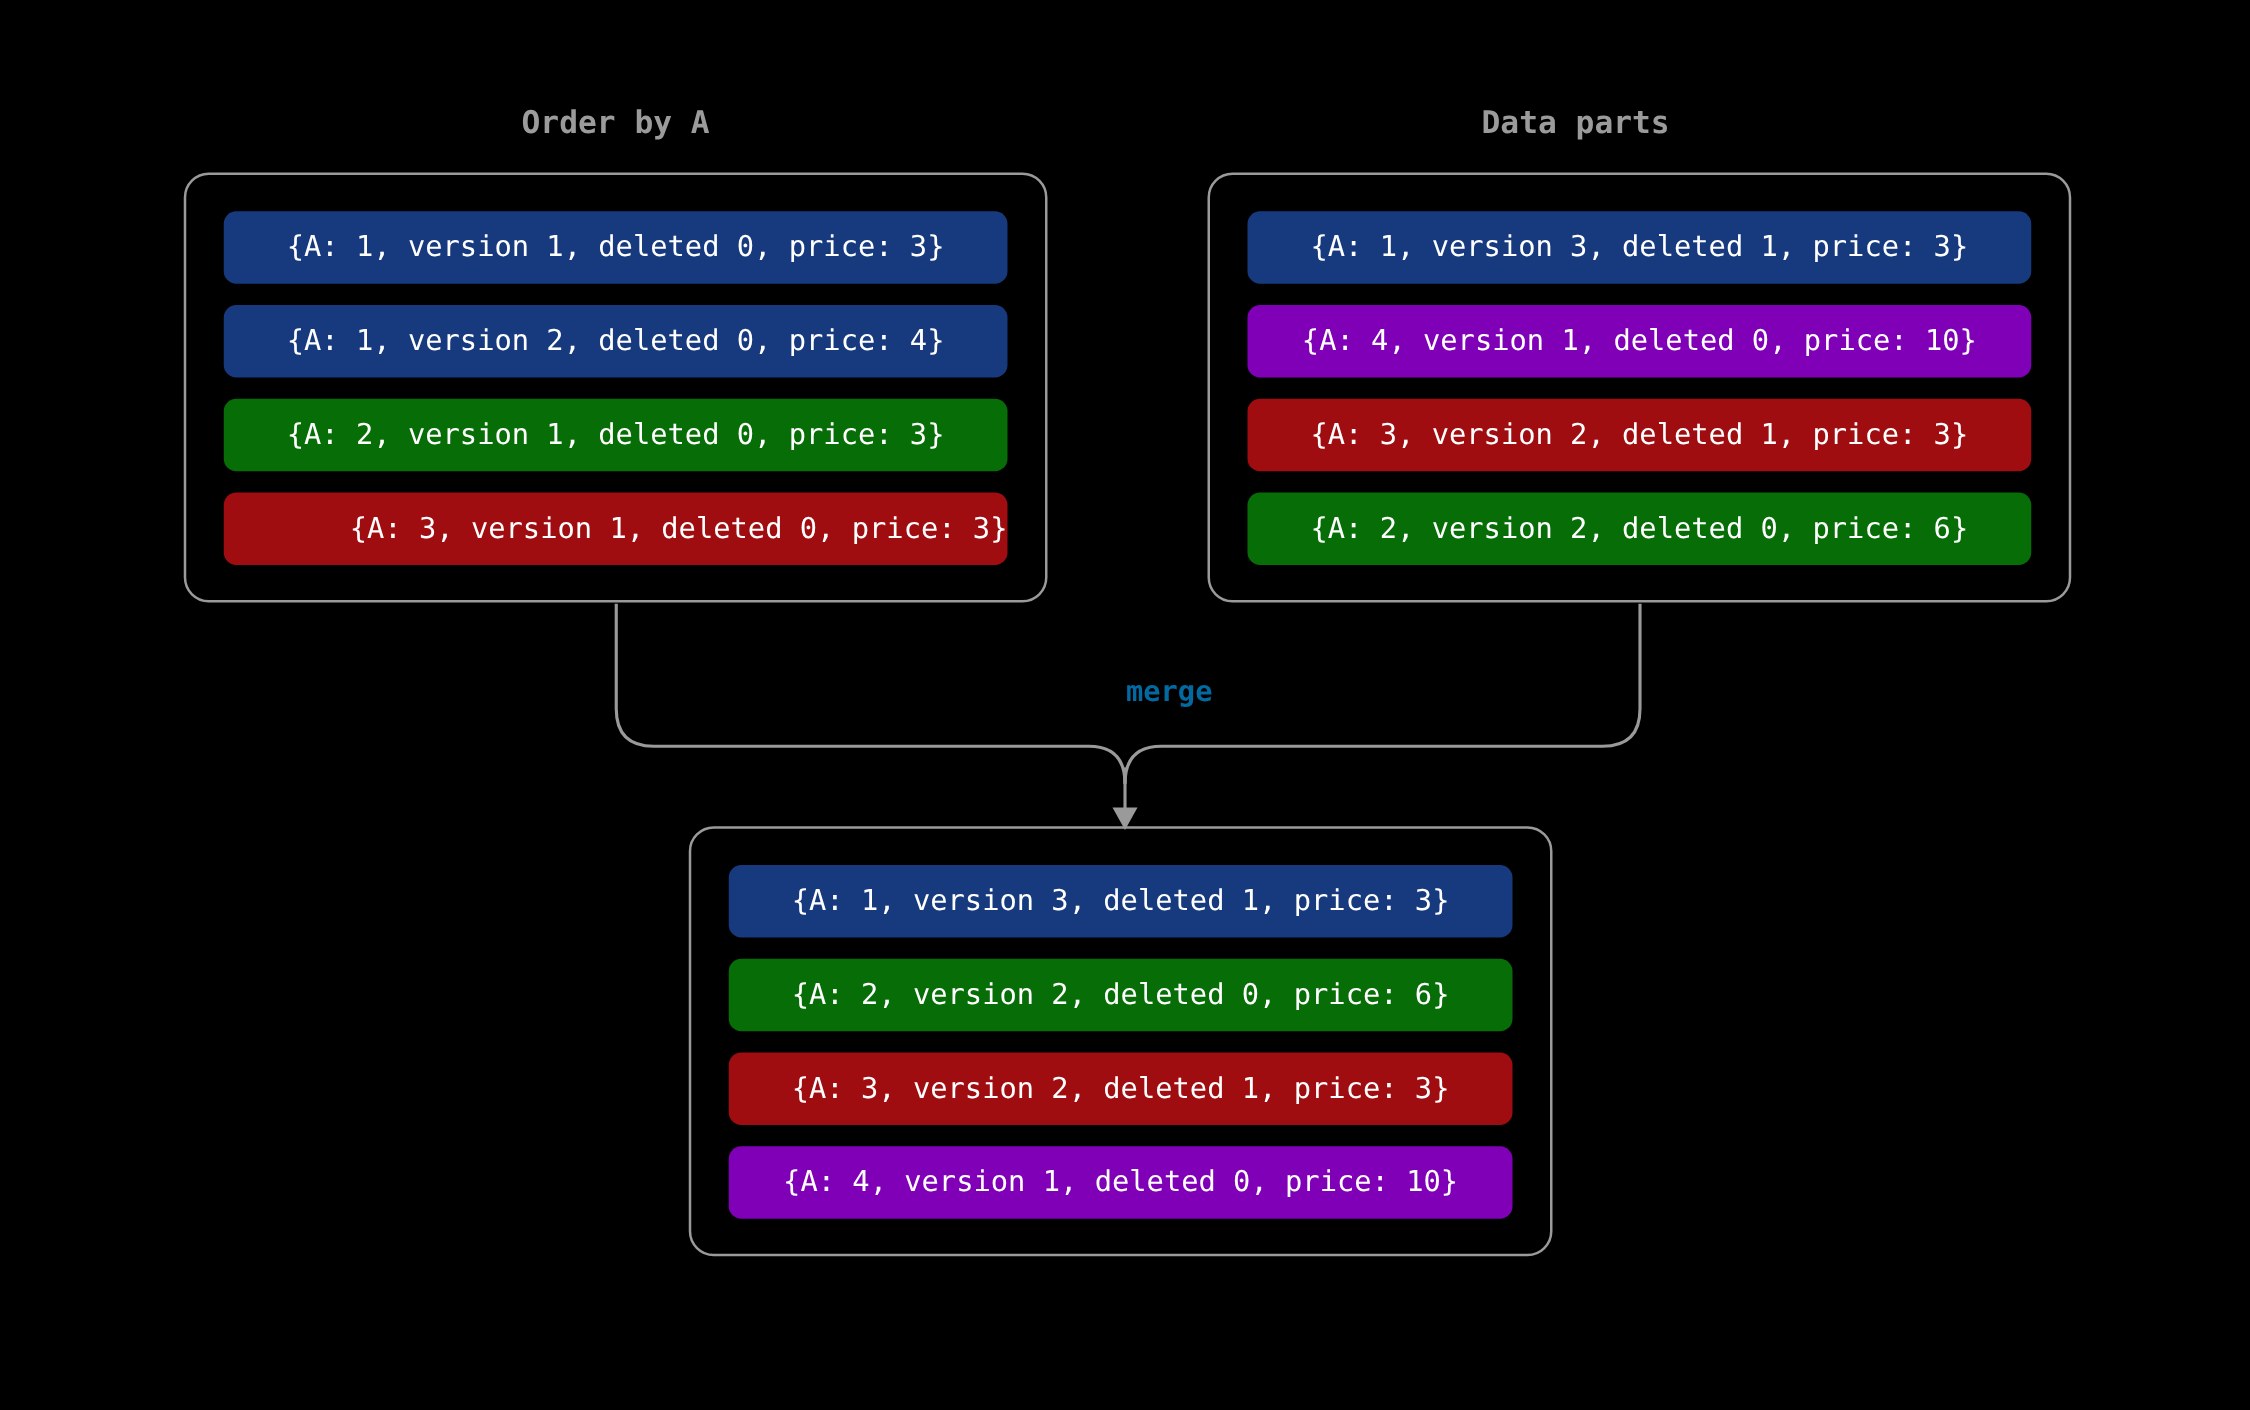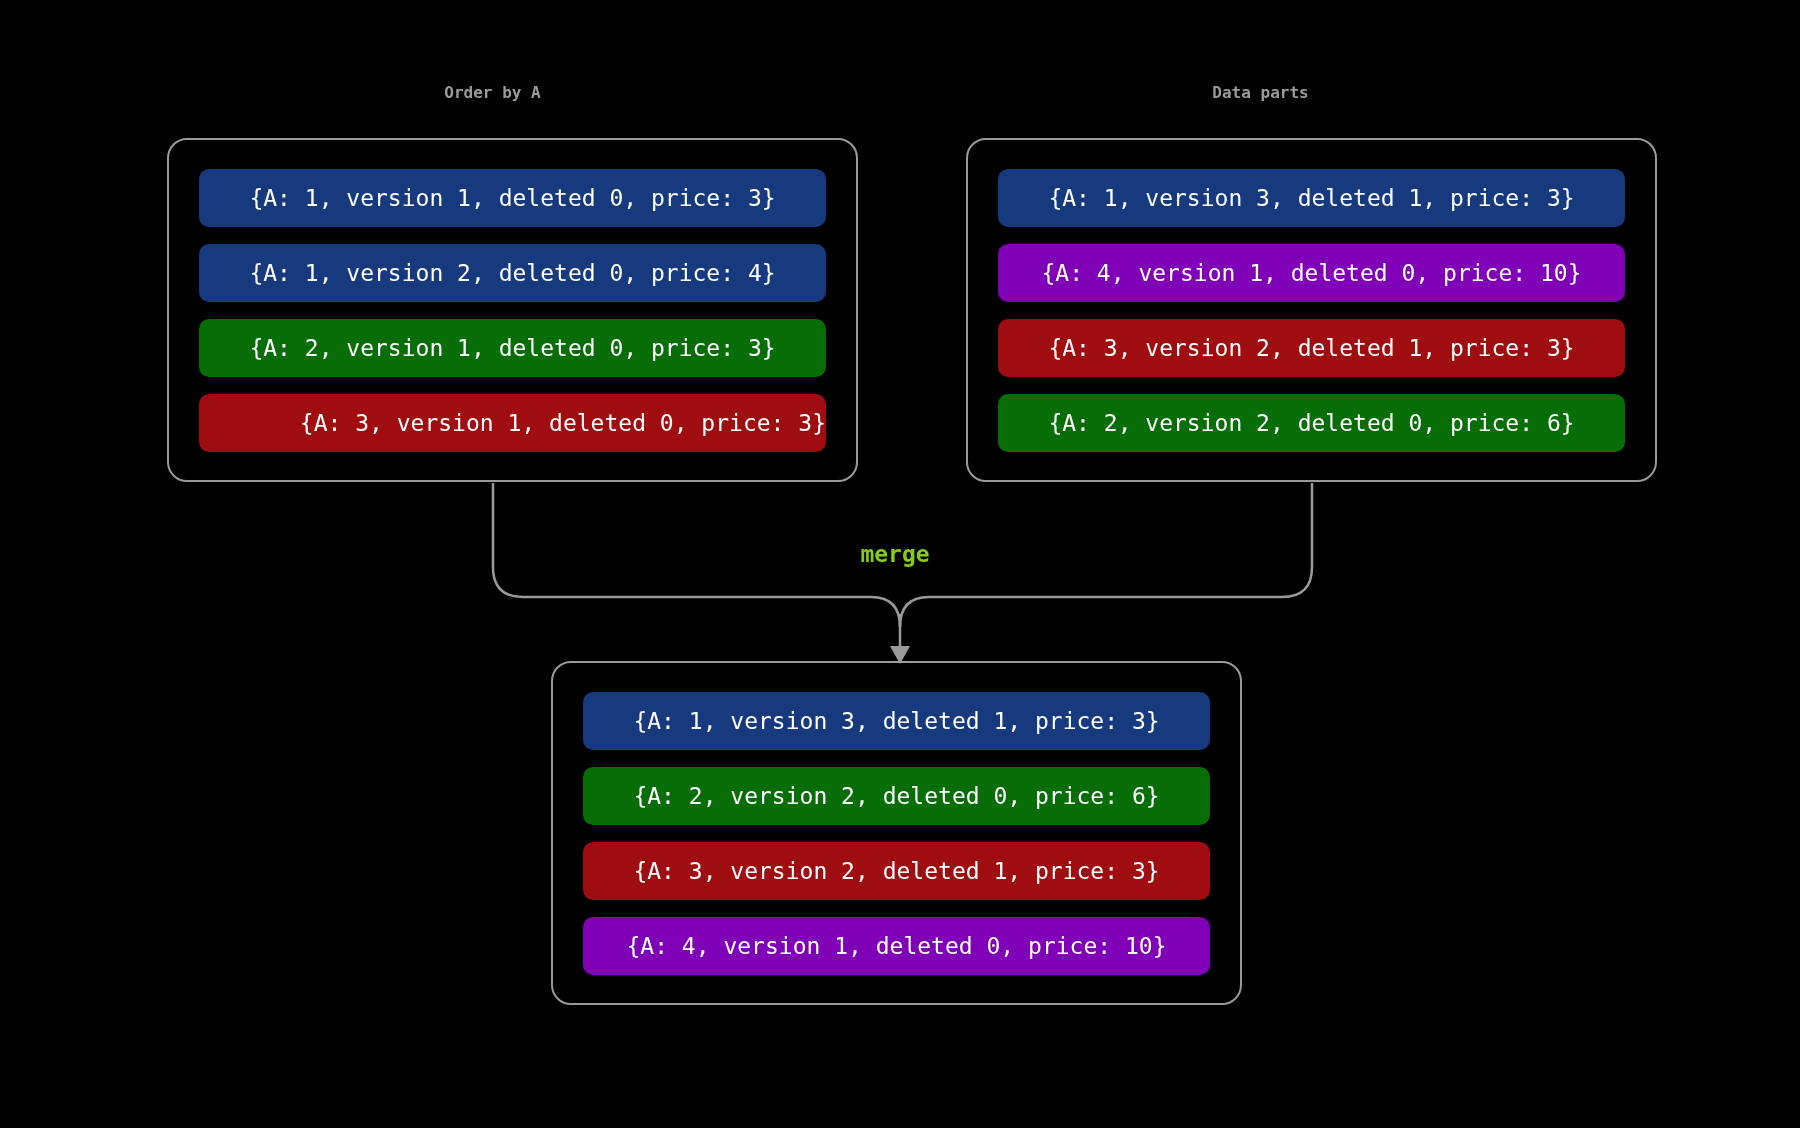--- a/index.html
+++ b/index.html
@@ -13,21 +13,21 @@
     height: 1128px;
     background: #000000;
     font-family: "DejaVu Sans Mono", "Liberation Mono", monospace;
     overflow: hidden;
   }
   .group-title {
     position: absolute;
     width: 691px;
     text-align: center;
     color: #9b9b9b;
-    font-size: 16px;
+    font-size: 25px;
     font-weight: bold;
     letter-spacing: 0px;
   }
   .group-box {
     position: absolute;
     width: 691px;
     height: 344px;
     border: 2.5px solid #9a9a9a;
     border-radius: 20px;
     box-sizing: border-box;
@@ -44,22 +44,22 @@
     font-size: 23px;
     line-height: 58px;
     text-align: center;
     white-space: pre;
   }
   .merge-label {
     position: absolute;
     left: 820px;
     top: 541px;
     width: 150px;
-    text-align: center;
-    color: #84cc16;
+    text-align: right;
+    color: #0369a1;
     font-size: 23px;
     font-weight: bold;
   }
   .connector-svg {
     position: absolute;
     left: 0;
     top: 0;
     pointer-events: none;
   }
   .connector-path {
@@ -74,21 +74,21 @@
   }
 </style>
 </head>
 <body>
 
 <div class="canvas">
 
   <div class="group-title" style="left:147px; top:83px;">Order by A</div>
   <div class="group-title" style="left:915px; top:83px;">Data parts</div>
 
-  <div class="group-box" style="left:147px; top:138px;margin-left:20px;">
+  <div class="group-box" style="left:147px; top:138px;">
     <div class="part-row" style="background: rgb(22, 58, 125);">{A: 1, version 1, deleted 0, price: 3}</div>
     <div class="part-row" style="background: rgb(22, 58, 125);">{A: 1, version 2, deleted 0, price: 4}</div>
     <div class="part-row" style="background: rgb(7, 110, 7);">{A: 2, version 1, deleted 0, price: 3}</div>
     <div class="part-row" style="background: rgb(160, 13, 16); text-align: right;">{A: 3, version 1, deleted 0, price: 3}</div>
   </div>
 
   <div class="group-box" style="left:966px; top:138px;">
     <div class="part-row" style="background: rgb(22, 58, 125);">{A: 1, version 3, deleted 1, price: 3}</div>
     <div class="part-row" style="background: rgb(128, 0, 184);">{A: 4, version 1, deleted 0, price: 10}</div>
     <div class="part-row" style="background: rgb(160, 13, 16);">{A: 3, version 2, deleted 1, price: 3}</div>

